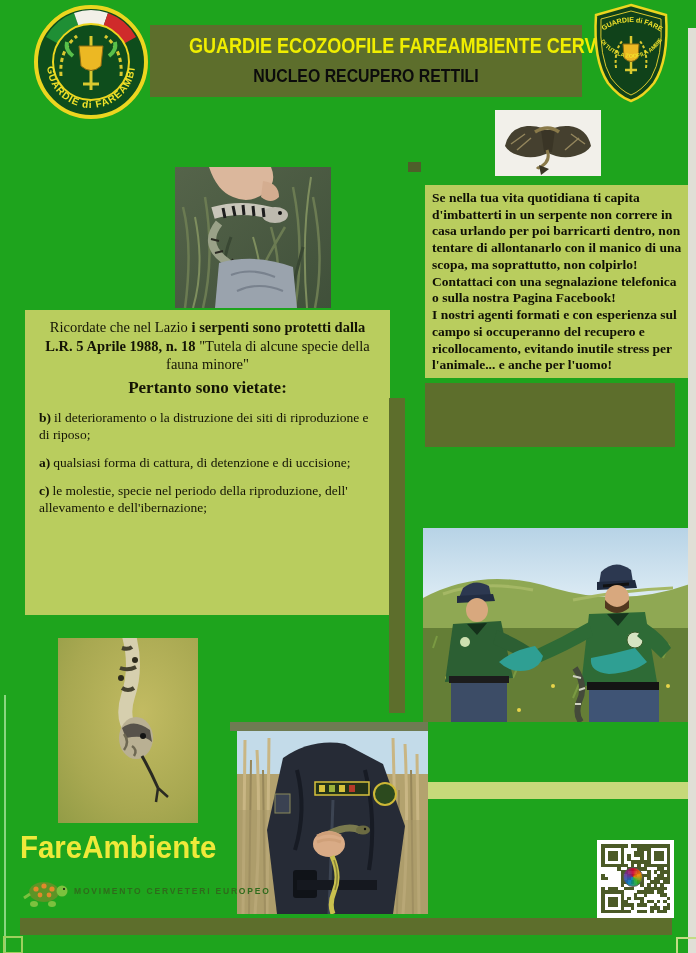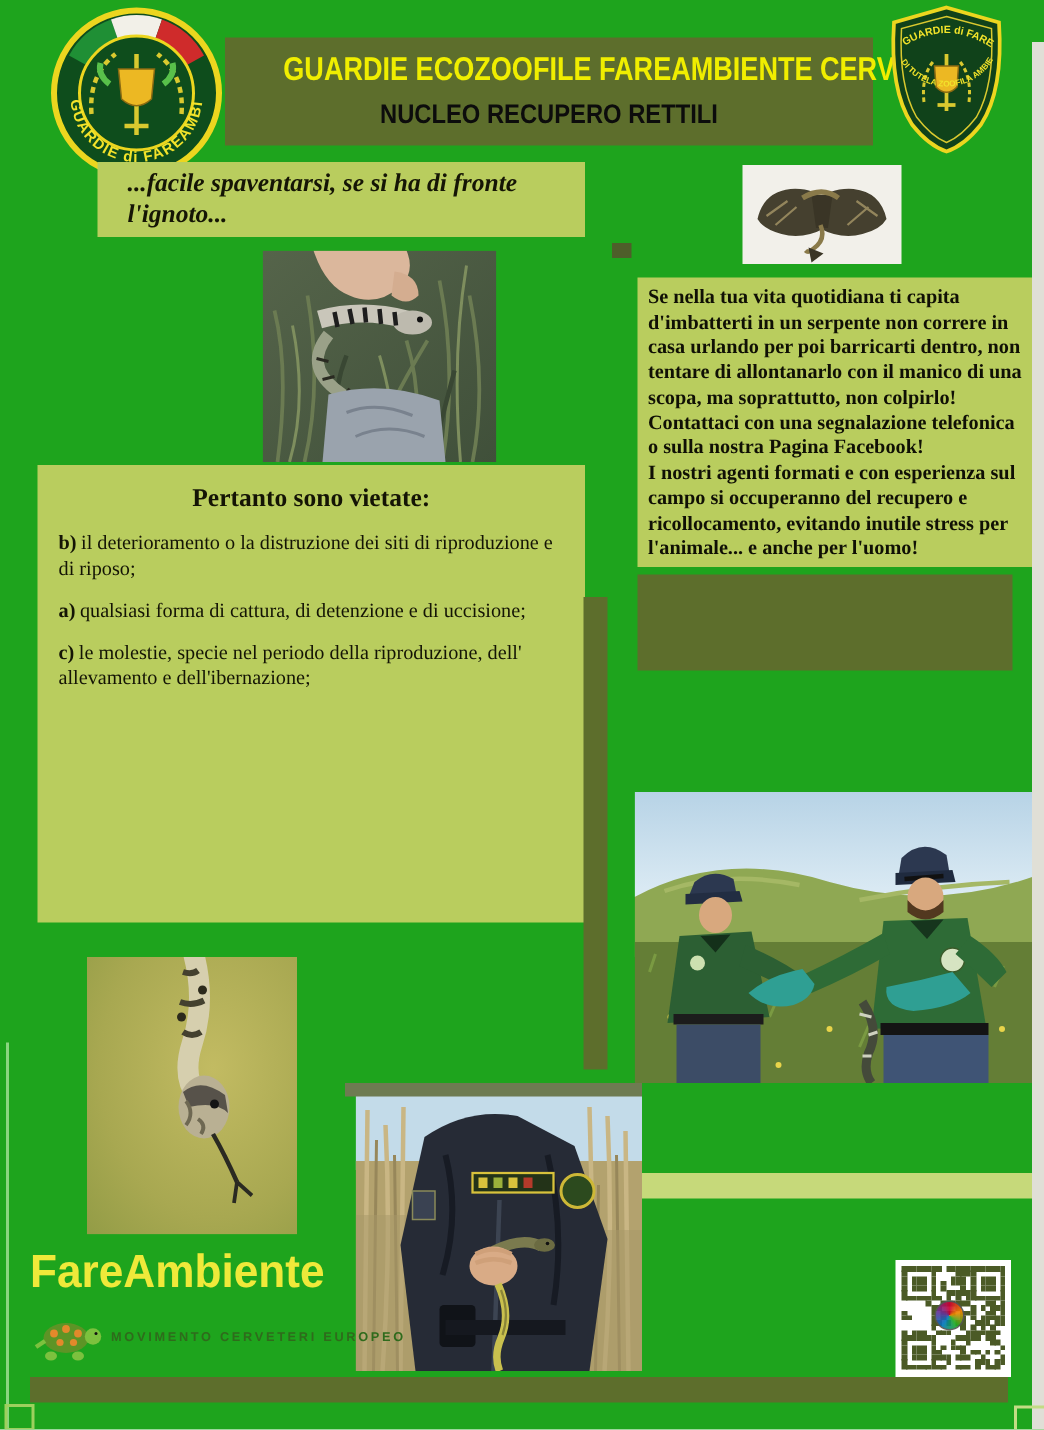--- a/index.html
+++ b/index.html
@@ -107,22 +107,20 @@
       <path id="rb-bot" d="M14,38 A36,36 0 0 0 76,38" fill="none"></path>
       <text font-size="7" font-weight="bold" fill="#f2e32a" font-family="Liberation Sans, sans-serif">
         <textPath href="#rb-top" startOffset="4%">GUARDIE di FAREAMBIENTE</textPath>
       </text>
       <text font-size="5.5" font-weight="bold" fill="#f2e32a" font-family="Liberation Sans, sans-serif">
         <textPath href="#rb-bot" startOffset="2%">DI TUTELA ZOOFILA AMBIENTALE</textPath>
       </text>
     </svg>
   </div>
 
-  <div class="abs quote-box">...facile spaventarsi, se si ha di fronte
-l'ignoto...</div>
 
   <div class="abs photo photo-pin">
     <svg width="106" height="66" viewBox="0 0 106 66">
       <path d="M10,36 Q14,18 32,16 Q48,15 55,24 L55,42 Q40,50 26,46 Q14,43 10,36 Z" fill="#45402f"></path>
       <path d="M96,36 Q92,18 74,16 Q58,15 51,24 L51,42 Q66,50 80,46 Q92,43 96,36 Z" fill="#45402f"></path>
       <path d="M16,34 L30,24 M22,40 L36,28 M84,28 L70,40 M90,34 L76,24" stroke="#93855c" stroke-width="1.5"></path>
       <path d="M46,20 L60,20 L57,42 L49,42 Z" fill="#3a3526"></path>
       <path d="M40,22 Q53,14 64,22" stroke="#8a7a4a" stroke-width="3.5" fill="none"></path>
       <path d="M52,40 Q56,50 47,56 Q44,59 42,57" stroke="#8a7a4a" stroke-width="3" fill="none"></path>
       <path d="M44,55 L54,59 L46,65 Z" fill="#3a3526"></path>
@@ -153,20 +151,21 @@
       <path d="M44,96 Q80,86 118,100 L122,141 L40,141 Z" fill="#9aa3ad"></path>
       <path d="M56,108 Q76,100 100,110 M62,124 Q84,114 108,124" stroke="#79828e" stroke-width="2" fill="none"></path>
     </svg>
   </div>
 
   <div class="abs advice-box">Se nella tua vita quotidiana ti capita d'imbatterti in un serpente non correre in casa urlando per poi barricarti dentro, non tentare di allontanarlo con il manico di una scopa, ma soprattutto, non colpirlo!
 Contattaci con una segnalazione telefonica o sulla nostra Pagina Facebook!
 I nostri agenti formati e con esperienza sul campo si occuperanno del recupero e ricollocamento, evitando inutile stress per l'animale... e anche per l'uomo!</div>
 
   <div class="abs law-box">
+    <div class="law-intro"><span>Ricordate  che nel Lazio </span><b>i serpenti sono protetti dalla L.R. 5 Aprile 1988, n. 18 </b><span>"Tutela di alcune specie della fauna minore"</span></div>
     <div class="law-heading">Pertanto sono vietate:</div>
     <div class="law-item"><b>b)</b><span>il deterioramento o la distruzione dei siti di riproduzione e di riposo;</span></div>
     <div class="law-item"><b>a)</b><span>qualsiasi forma di cattura, di detenzione e di uccisione;</span></div>
     <div class="law-item"><b>c)</b><span>le molestie, specie nel periodo della riproduzione, dell' allevamento e dell'ibernazione;</span></div>
   </div>
 
   <div class="abs contact-box">
   </div>
 
   <div class="abs olive-strip-v"></div>

